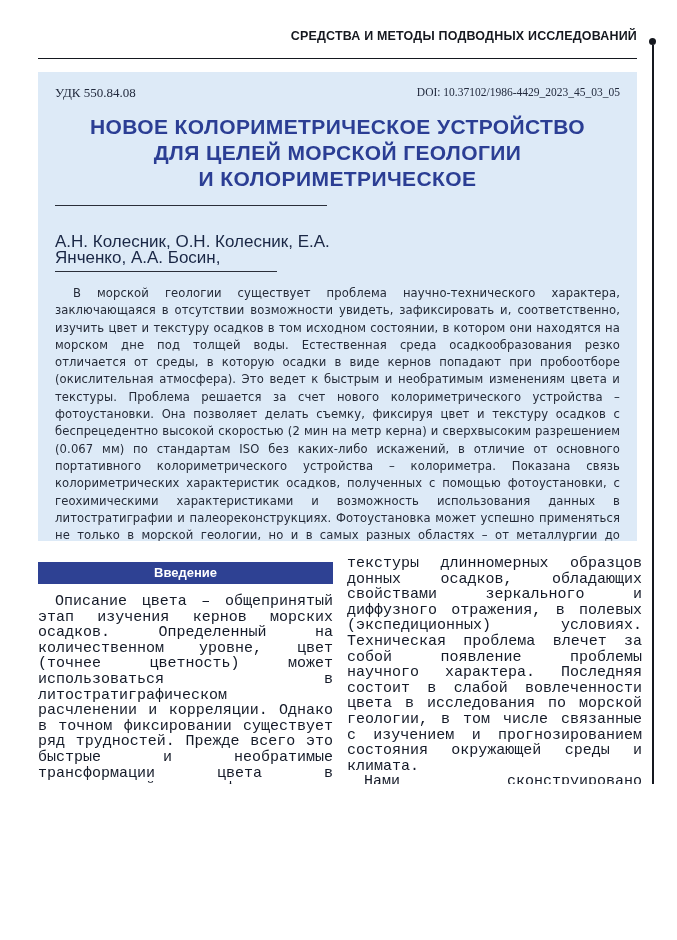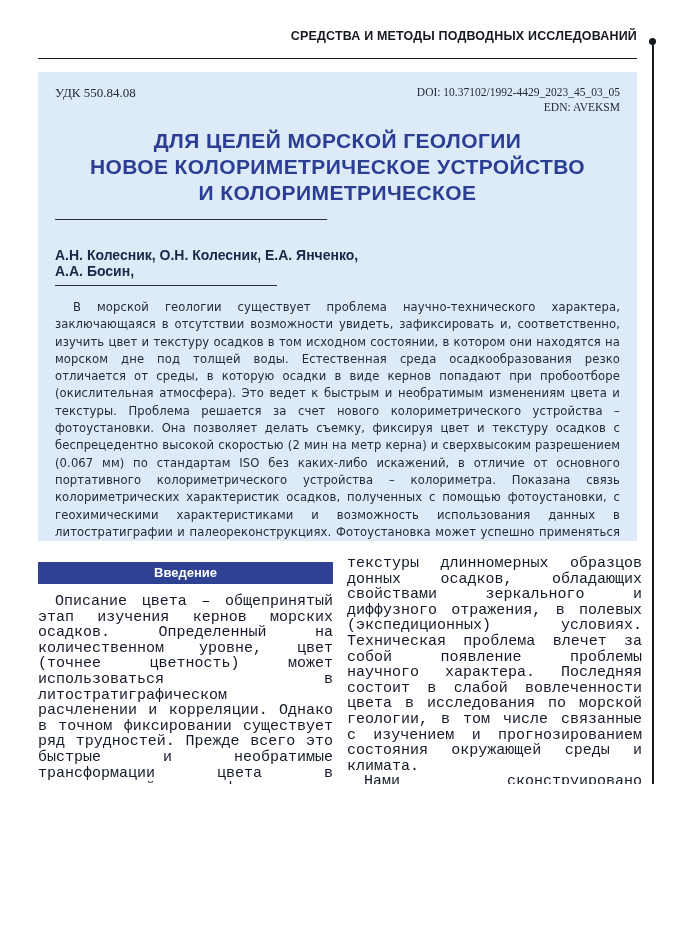--- a/index.html
+++ b/index.html
@@ -65,22 +65,22 @@
     line-height: 26px;
     letter-spacing: 0.4px;
     color: #2b3e94;
   }
   .article-title span { display: block; }
   .authors-block { margin-top: 13px; width: 330px; }
   .authors-rule-top { height: 1px; background: #2a2f3a; width: 272px; margin-bottom: 6px; }
   .authors-rule-bottom { height: 1px; background: #2a2f3a; width: 222px; margin-top: 6px; }
   .authors-names {
     font-family: "Liberation Sans", sans-serif;
-    font-weight: 700;
-    font-size: 14px;
+    font-weight: 400;
+    font-size: 17px;
     line-height: 15.5px;
     color: #1a2745;
     margin-top: 28px;
   }
   .authors-names span { display: block; }
   .abstract-text {
     margin-top: 13px;
     font-family: "DejaVu Sans", sans-serif;
     font-size: 11.6px;
     line-height: 17.3px;
@@ -193,28 +193,27 @@
 
   <div class="running-head">СРЕДСТВА И МЕТОДЫ ПОДВОДНЫХ ИССЛЕДОВАНИЙ</div>
   <div class="head-rule"></div>
   <div class="corner-dot"></div>
   <div class="margin-vline"></div>
 
   <div class="abstract-box">
     <div class="meta-row">
       <span class="udk">УДК 550.84.08</span>
       <span class="doi-block">
-        <span style="display:block;">DOI: 10.37102/1992-4429_2023_45_03_05</span>
-        <span style="display:block;">EDN: AVEKSM</span>
+        <span style="display:block;">DOI: 10.37102/1986-4429_2023_45_03_05</span>
       </span>
     </div>
 
     <h1 class="article-title">
+      <span>НОВОЕ КОЛОРИМЕТРИЧЕСКОЕ УСТРОЙСТВО</span>
       <span>ДЛЯ ЦЕЛЕЙ МОРСКОЙ ГЕОЛОГИИ</span>
-      <span>НОВОЕ КОЛОРИМЕТРИЧЕСКОЕ УСТРОЙСТВО</span>
       <span>И КОЛОРИМЕТРИЧЕСКОЕ</span>
     </h1>
 
     <div class="authors-block">
       <div class="authors-rule-top"></div>
       <div class="authors-names">
         <span>А.Н. Колесник, О.Н. Колесник, Е.А. Янченко, А.А. Босин,</span>
       </div>
       <div class="authors-rule-bottom"></div>
     </div>

